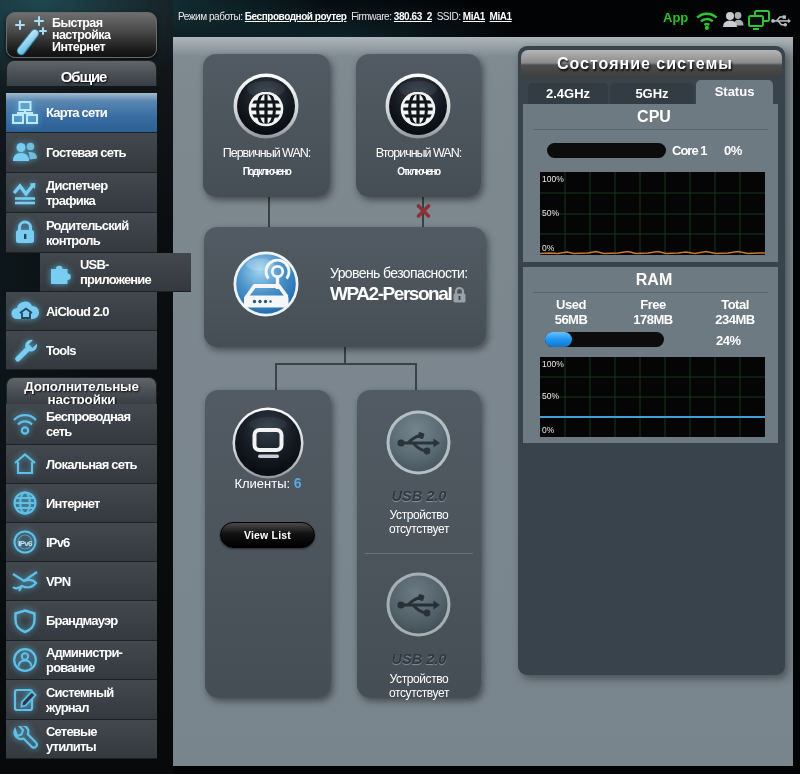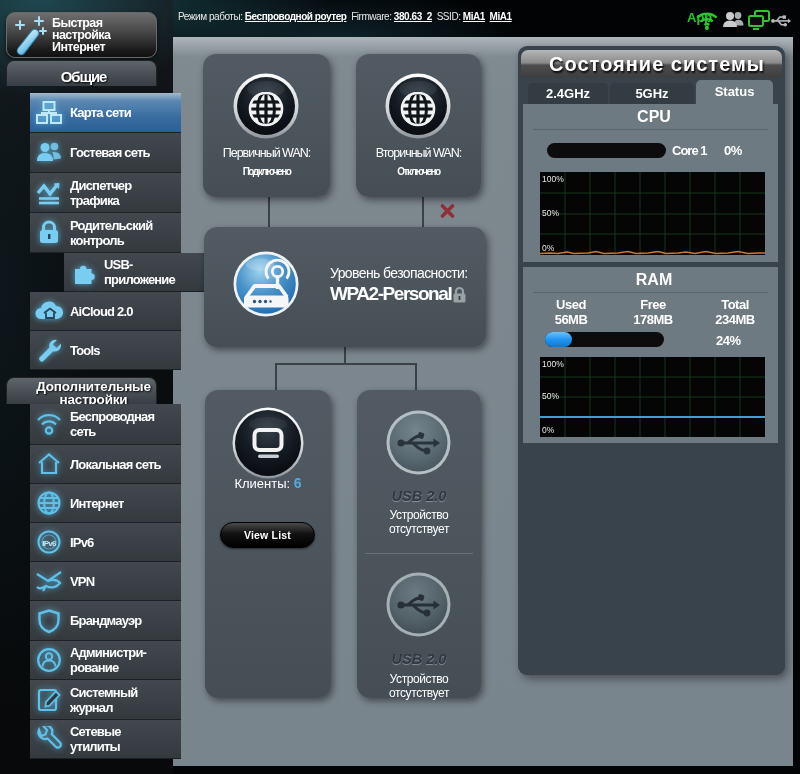--- a/index.html
+++ b/index.html
@@ -1,19 +1,19 @@
 <!DOCTYPE html>
 <html><head>
 <meta charset="utf-8">
 <style>
 * { margin:0; padding:0; box-sizing:border-box; }
 html,body { width:800px; height:774px; overflow:hidden; background:#000; }
 body { font-family:"Liberation Sans", sans-serif; }
 #page { position:relative; width:800px; height:774px; background:#030405; }
-.abs { position:absolute;padding-left:24px; }
+.abs { position:absolute; }
 
 
 #topbar { left:0; top:0; width:736px; height:37px; letter-spacing:-0.45px;
   background:radial-gradient(ellipse 300px 100px at 120px 0px, rgba(36,96,107,.6), rgba(0,0,0,0) 70%),
              radial-gradient(ellipse 280px 80px at 330px 42px, rgba(26,70,85,.5), rgba(0,0,0,0) 70%),
              #020304;
   color:#e8e8e8; font-size:10px; }
 #topbar .row { position:absolute; left:178px; top:11px; white-space:nowrap; }
 #topbar a { color:#fff; font-weight:bold; text-decoration:underline; }
 #appword { position:absolute; left:663px; top:10px; color:#27c427; font-weight:bold; font-size:13px; }
@@ -62,21 +62,21 @@
 #viewlist { position:absolute; left:220px; top:522px; width:95px; height:26px; border-radius:13px;
   background:linear-gradient(to bottom, #4a4a4a 0%, #111 45%, #000 100%);
   border:1px solid #000; color:#fff; font-weight:bold; font-size:10.5px; letter-spacing:0.2px; text-align:center; line-height:24px;
   box-shadow:0 1px 2px rgba(0,0,0,.5); }
 
 
 #panel { left:518px; top:46px; width:267px; height:629px; border-radius:9px;
   background:#39434b; box-shadow:3px 4px 8px rgba(0,0,0,.4); }
 #phead { left:521px; top:50px; width:261px; height:28px; border-radius:7px 7px 0 0;
   background:linear-gradient(to bottom, #b6b6b6 0%, #8a8a8a 46%, #4d4d4d 54%, #3e3e3e 100%);
-  color:#fff; font-weight:bold; font-size:20px; letter-spacing:1px; text-align:center; line-height:28px; padding-right:13px;
+  color:#fff; font-weight:bold; font-size:16px; letter-spacing:1px; text-align:center; line-height:28px; padding-right:13px;
   text-shadow:1px 2px 2px rgba(0,0,0,.9); }
 .tab { position:absolute; border-radius:5px 5px 0 0; color:#fff; font-weight:bold; font-size:13px;
   text-align:center; background:#333c43; }
 #tab1 { left:528px; top:83px; width:80px; height:21px; line-height:21px; }
 #tab2 { left:610px; top:83px; width:84px; height:21px; line-height:21px; }
 #tab3 { left:696px; top:80px; width:77px; height:24px; line-height:24px; background:#6e7a82; }
 .pblock { position:absolute; left:523px; width:255px; background:#6e7a82; }
 #cpublock { top:104px; height:158px; }
 #ramblock { top:267px; height:176px; }
 .ptitle { color:#fff; font-weight:bold; font-size:16px; text-align:center; margin-top:4px; padding-left:7px; }

